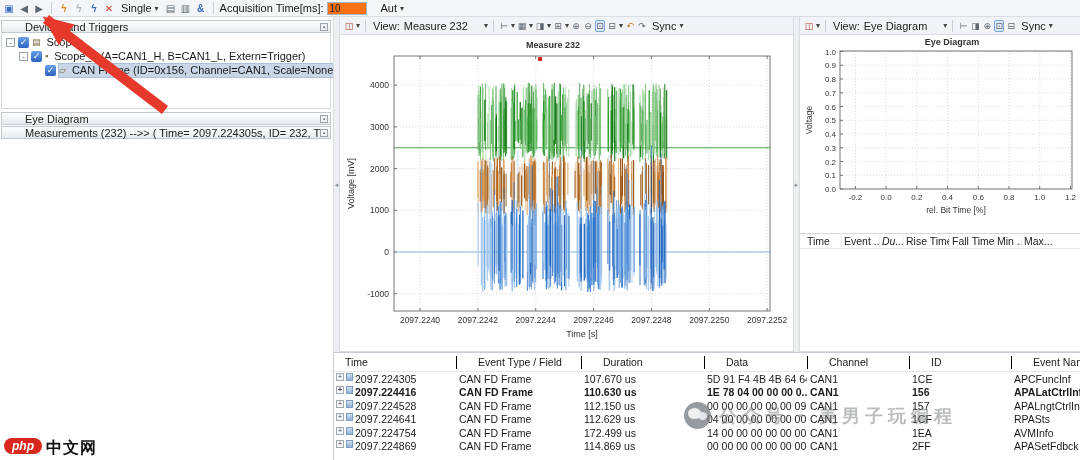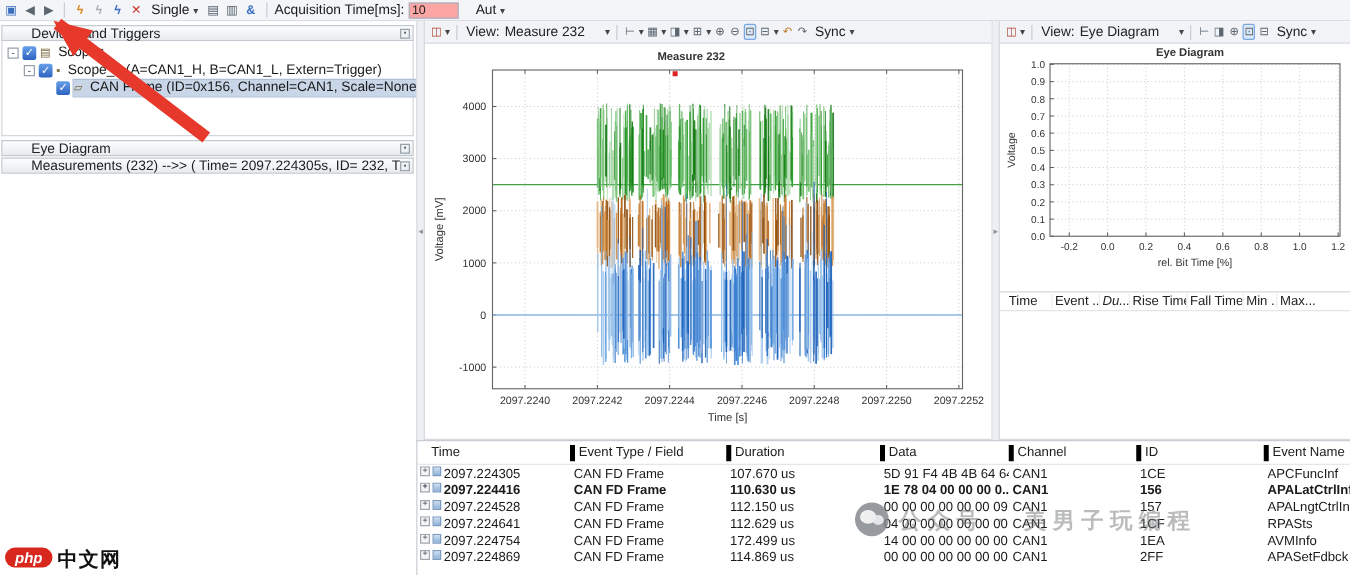--- a/index.html
+++ b/index.html
@@ -7,21 +7,21 @@
     font-family:"Liberation Sans","DejaVu Sans",sans-serif;font-size:11px;color:#1a1a1a}
   #app{position:relative;width:1080px;height:460px;background:#fff}
 
   
   #top-toolbar{position:absolute;left:0;top:0;width:1080px;height:17px;background:#f3f5f9;
     border-bottom:1px solid #d9dde3;display:flex;align-items:center;gap:3px;padding:0 3px;font-size:11px}
   .ticon{display:inline-block;min-width:12px;text-align:center;font-size:10px;color:#5b6670;line-height:15px;cursor:default}
   .tsep{width:1px;height:12px;background:#c9ced6;margin:0 3px}
   .dd{display:inline-flex;align-items:center;gap:3px;padding:0 3px;height:15px;border-radius:2px}
   .caret{font-size:8px;color:#444}
-  #acq-input{width:40px;height:13px;border:1px solid #aab2bc;background:#fca5a5;font-size:10px;
+  #acq-input{width:40px;height:13px;border:1px solid #aab2bc;background:#f97316;font-size:10px;
     padding:0 2px;font-family:"Liberation Sans",sans-serif;color:#222}
 
   
   #left-panel{position:absolute;left:0;top:17px;width:333px;height:443px;background:#fff}
   .hbar{position:absolute;left:1px;width:330px;height:13px;background:linear-gradient(#fcfdfe,#e8ebee);
     border:1px solid #c3c9d0;display:flex;align-items:center;padding-left:23px;font-size:11px;color:#222}
   .hbar .hbtn{position:absolute;right:2px;top:2px;width:8px;height:8px;border:1px solid #9aa2ac;
     background:#eef1f4;font-size:6px;line-height:7px;text-align:center;color:#556}
   #tree{position:absolute;left:1px;top:16px;width:330px;height:76px;border:1px solid #d3d7dc;border-top:none;
     background:#fff;padding-top:2px}
@@ -62,21 +62,21 @@
     border-bottom:1px solid #e2e5e9;display:flex;align-items:center;font-size:10.5px;color:#222;background:#fff}
   #eye-mini-header .emh{padding-left:2px;border-left:1px solid #eceef1;height:12px;line-height:12px;
     white-space:nowrap;overflow:hidden}
   #eye-mini-header .emh:first-child{border-left:none;padding-left:7px}
 
   
   #bottom-table{position:absolute;left:333px;top:352px;width:747px;height:108px;background:#fff;
     border-top:1px solid #c9ced4;border-left:1px solid #c9ced4;font-size:10.5px}
   #bt-header{display:grid;grid-template-columns:122px 125px 123px 103px 102px 102px 1fr;height:19px;
     align-items:center;border-bottom:1px solid #e4e7ea}
-  #bt-header .hc{padding-left:3px;border-left:4px solid #000000;height:13px;line-height:13px;white-space:nowrap}
+  #bt-header .hc{padding-left:21px;border-left:1px solid #000000;height:13px;line-height:13px;white-space:nowrap}
   #bt-header .hc:first-child{border-left:none;padding-left:11px}
   .btrow{display:grid;grid-template-columns:122px 125px 123px 103px 102px 102px 1fr;height:13.5px;
     align-items:center;white-space:nowrap}
   .btrow>div{overflow:hidden;padding-left:3px}
   .btrow .c-time{display:flex;gap:2px;padding-left:2px}
   .btrow.bold{font-weight:bold}
   .rexp{width:8px;height:8px;border:1px solid #a0a8b0;background:#f4f6f8;font-size:7px;line-height:6px;
     text-align:center;color:#445;flex:0 0 8px}
   .rico{width:7px;height:8px;background:linear-gradient(#cfe0f2,#8fb2d8);border:1px solid #7e9cc0;flex:0 0 7px}
 

